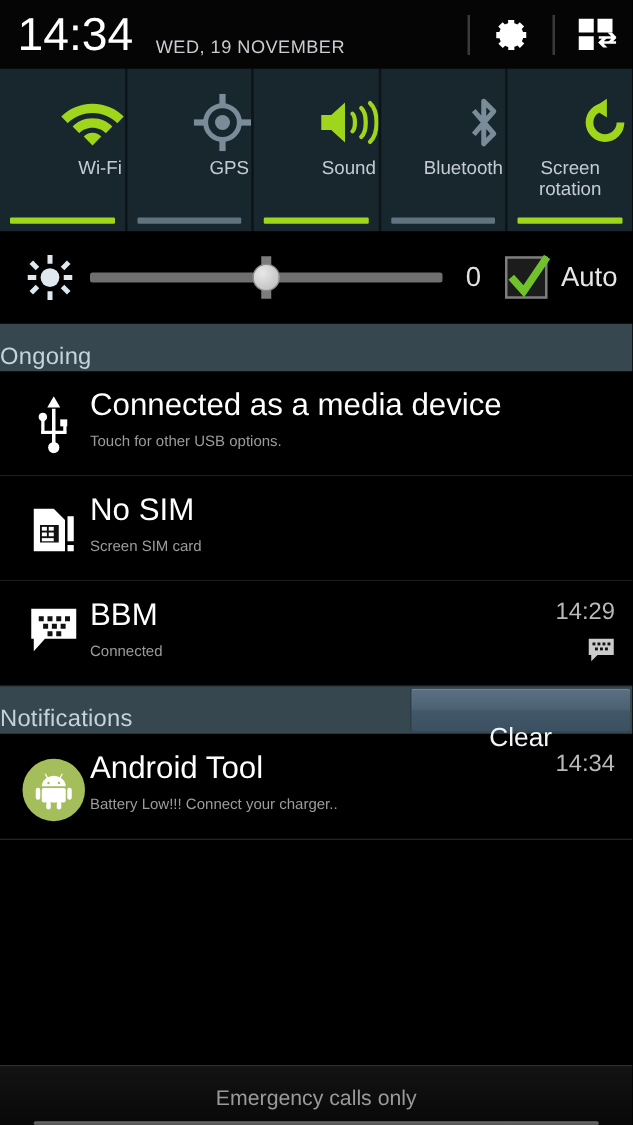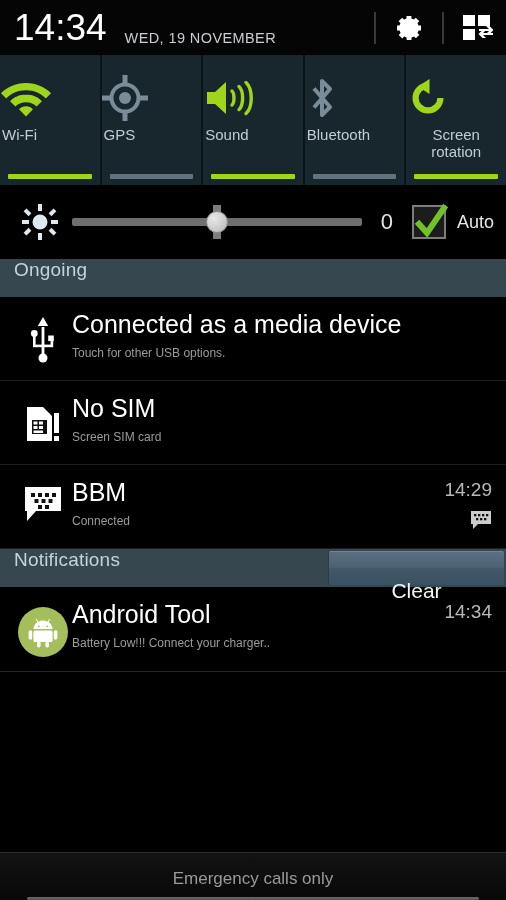--- a/index.html
+++ b/index.html
@@ -45,21 +45,21 @@
     display:flex;
     background:#0c1418;
     flex:0 0 auto;
   }
   .tile {
     flex:1 1 0;
     background:#18262e;
     margin-right:2px;
     position:relative;
     display:flex; flex-direction:column;
-    align-items:flex-start;
+    align-items:flex-end;
     padding-top:17px;
     overflow:hidden;
   }
   .tile:last-child { margin-right:0; }
   .tile-ico { height:52px; display:flex; align-items:center; justify-content:center; }
   .tile-ico svg { display:block; }
   .tile-label {
     font-size:15px; color:#c3ccd2; text-align:center;
     line-height:17px; margin-top:2px; padding:0 2px;
   }
@@ -106,28 +106,28 @@
     margin-right:12px;
   }
   .auto-check {
     width:34px; height:34px;
     border:2px solid #7d7d7d;
     background:#1c1c1c;
     position:relative;
     margin-right:11px;
   }
   .auto-check svg { position:absolute; left:-2px; top:-5px; }
-  .auto-label { font-size:18px; color:#e6e6e6; }
+  .auto-label { font-size:22px; color:#e6e6e6; }
 
   
   .sechead {
     height:38px;
     background:#37474f;
-    display:flex; align-items:flex-start;
-    padding-left:14px;
+    display:flex; align-items:flex-end;
+    padding-left:0;
     flex:0 0 auto;
     position:relative;
   }
   .sechead-title { font-size:19px; color:#c5d3db; letter-spacing:0.2px; }
   .clear-btn {
     position:absolute; right:2px; top:2px; bottom:2px;
     width:176px;
     background:linear-gradient(to bottom, #5b7183 0%, #4c6273 48%, #42586a 52%, #3b5060 100%);
     border-left:1px solid #2c3b46;
     border-radius:2px;

